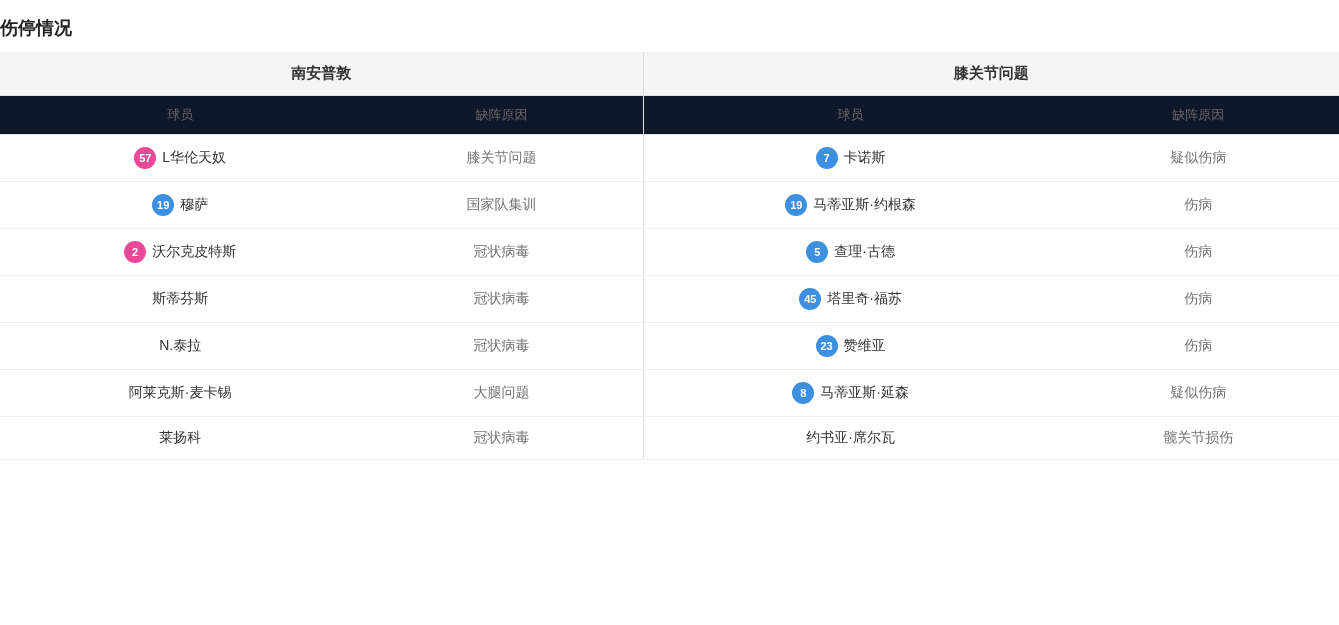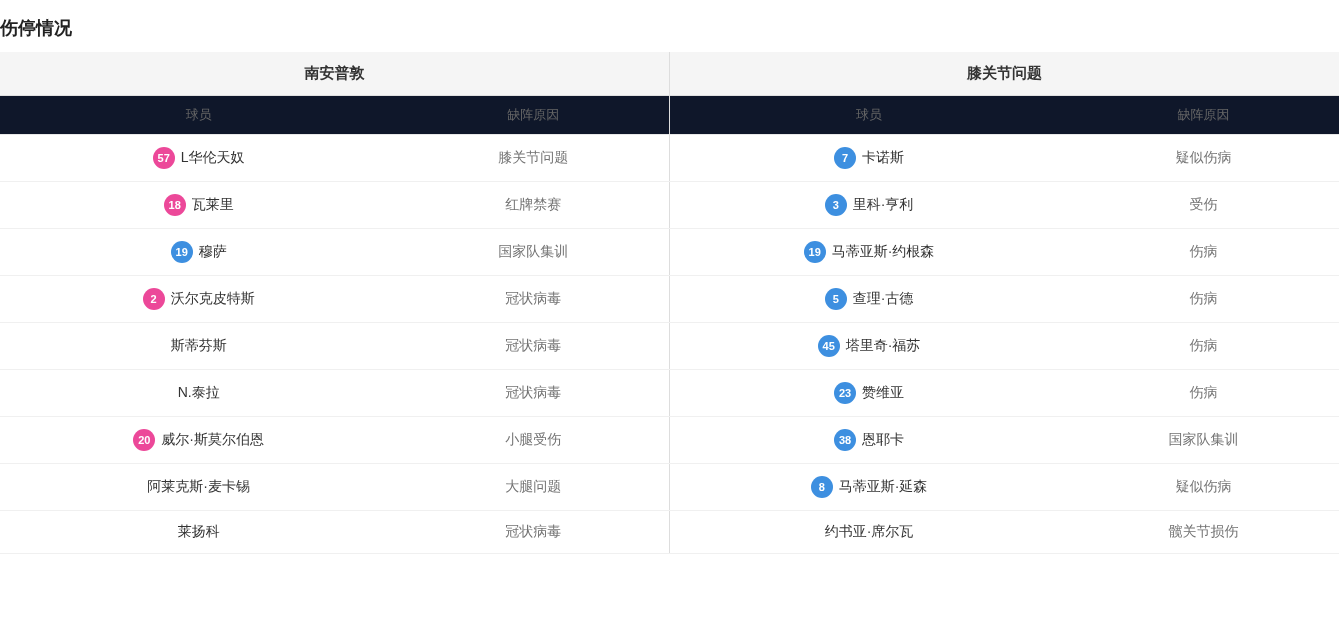--- a/index.html
+++ b/index.html
@@ -98,36 +98,20 @@
           <div class="player-cell">
             <span class="badge badge-blue">7</span>
             <span>卡诺斯</span>
           </div>
         </td>
         <td class="reason-text">疑似伤病</td>
       </tr>
       <tr class="data-row">
         <td>
           <div class="player-cell">
-            <span class="badge badge-red">18</span>
-            <span>瓦莱里</span>
-          </div>
-        </td>
-        <td class="reason-text">红牌禁赛</td>
-        <td class="team-divider">
-          <div class="player-cell">
-            <span class="badge badge-blue">3</span>
-            <span>里科·亨利</span>
-          </div>
-        </td>
-        <td class="reason-text">受伤</td>
-      </tr>
-      <tr class="data-row">
-        <td>
-          <div class="player-cell">
             <span class="badge badge-blue">19</span>
             <span>穆萨</span>
           </div>
         </td>
         <td class="reason-text">国家队集训</td>
         <td class="team-divider">
           <div class="player-cell">
             <span class="badge badge-blue">19</span>
             <span>马蒂亚斯·约根森</span>
           </div>
@@ -176,36 +160,20 @@
           <div class="player-cell">
             <span class="badge badge-blue">23</span>
             <span>赞维亚</span>
           </div>
         </td>
         <td class="reason-text">伤病</td>
       </tr>
       <tr class="data-row">
         <td>
           <div class="player-cell">
-            <span class="badge badge-red">20</span>
-            <span>威尔·斯莫尔伯恩</span>
-          </div>
-        </td>
-        <td class="reason-text">小腿受伤</td>
-        <td class="team-divider">
-          <div class="player-cell">
-            <span class="badge badge-blue">38</span>
-            <span>恩耶卡</span>
-          </div>
-        </td>
-        <td class="reason-text">国家队集训</td>
-      </tr>
-      <tr class="data-row">
-        <td>
-          <div class="player-cell">
             <span>阿莱克斯·麦卡锡</span>
           </div>
         </td>
         <td class="reason-text">大腿问题</td>
         <td class="team-divider">
           <div class="player-cell">
             <span class="badge badge-blue">8</span>
             <span>马蒂亚斯·延森</span>
           </div>
         </td>

